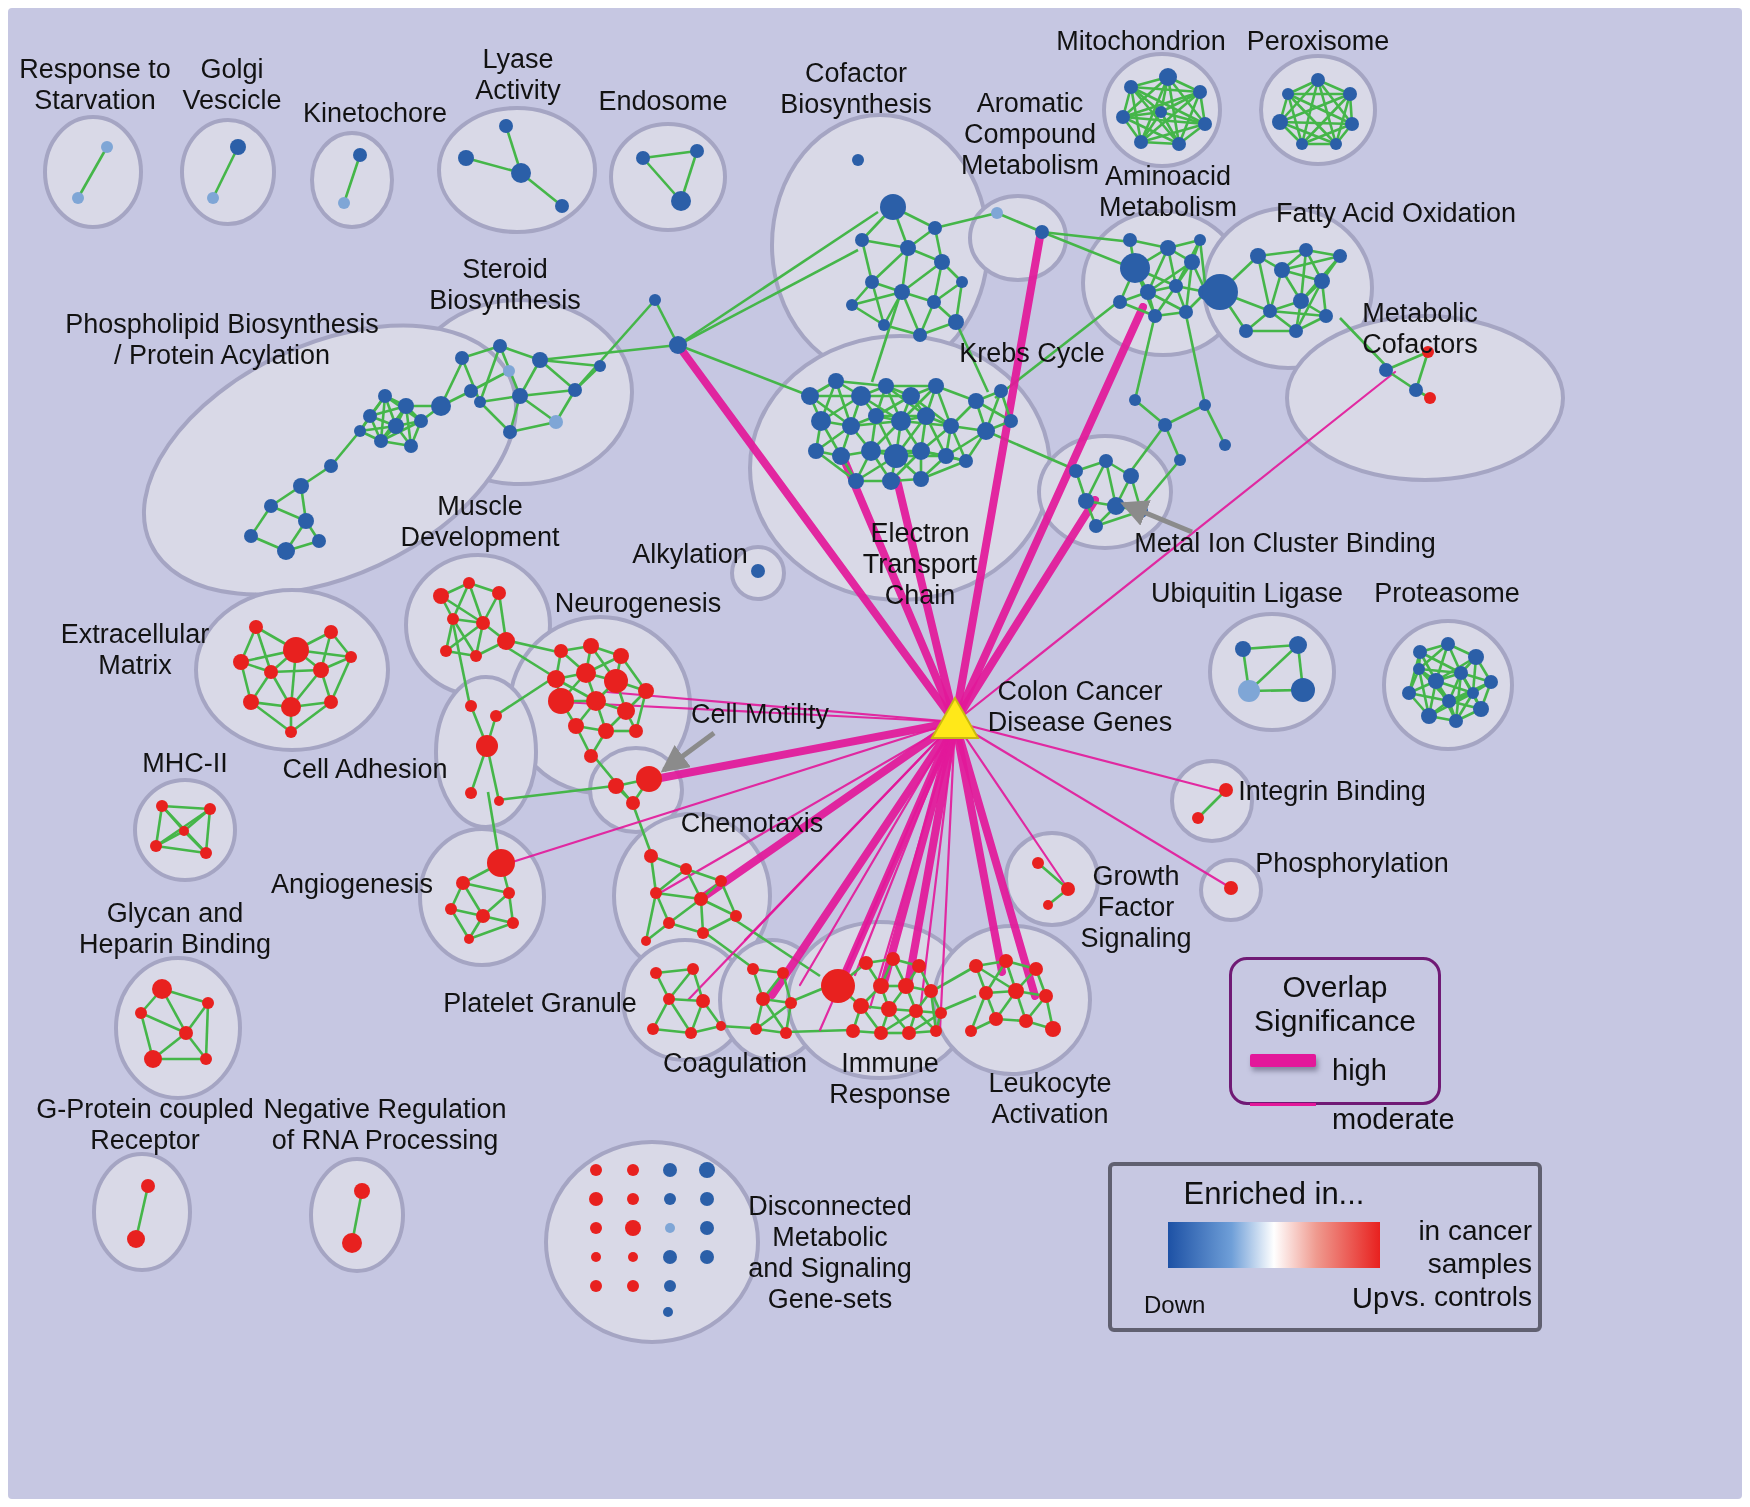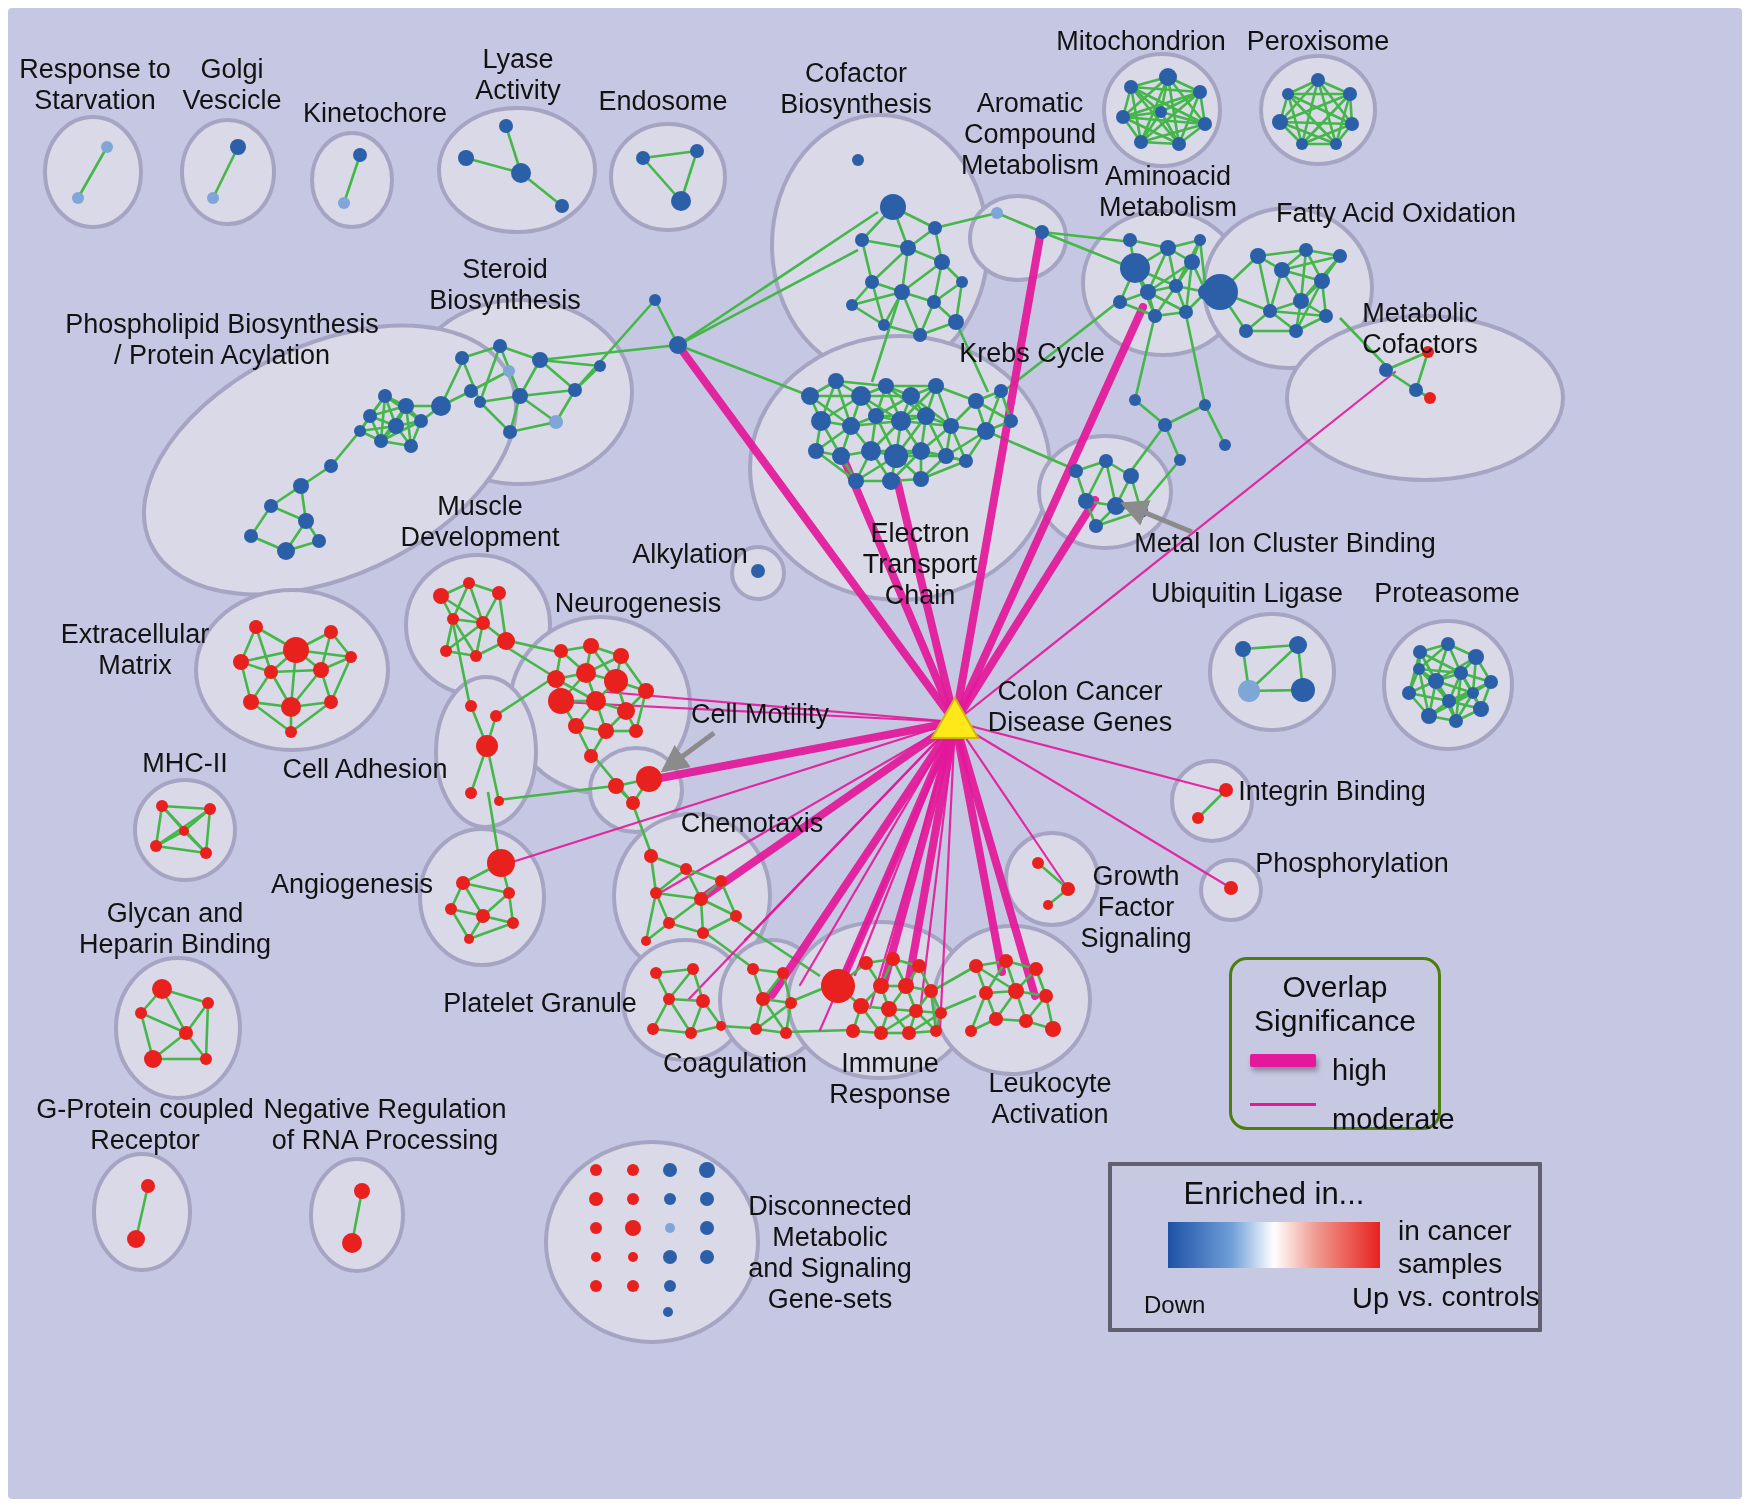--- a/index.html
+++ b/index.html
@@ -1,32 +1,32 @@
 <!DOCTYPE html>
 <html><head>
 <meta charset="utf-8">
 <style>
   *{box-sizing:border-box}
   body{margin:0;background:#ffffff;font-family:"Liberation Sans","DejaVu Sans",sans-serif}
   .stage{position:relative;width:1750px;height:1507px;background:#ffffff;overflow:hidden}
   .stage svg{position:absolute;left:0;top:0}
   text.lbl{font-size:27px;fill:#121212;font-family:"Liberation Sans","DejaVu Sans",sans-serif}
   .legend{position:absolute;background:#c7c8e2;color:#101010}
-  .legend-overlap{left:1229px;top:957px;width:212px;height:173px;border:3px solid #4d7c0f;border-radius:18px;padding-top:10px}
+  .legend-overlap{left:1229px;top:957px;width:212px;height:148px;border:3px solid #701a75;border-radius:18px;padding-top:10px}
   .legend-overlap .t{text-align:center;font-size:30px;line-height:34px;white-space:pre-line}
   .legend .row{display:flex;align-items:flex-start;gap:16px;margin:16px 0 0 18px;font-size:29px}
   .line-high{width:66px;height:13px;background:#e3189a;border-radius:2px;box-shadow:2px 4px 5px rgba(80,80,105,.55);flex:none}
   .line-moderate{width:66px;height:3px;background:#e3189a;flex:none}
-  .legend-enriched{left:1108px;top:1162px;width:434px;height:170px;border:4px solid #606070;border-radius:1px}
+  .legend-enriched{left:1108px;top:1162px;width:434px;height:170px;border:4px solid #606070;border-radius:6px}
   .legend-enriched .t{position:absolute;left:40px;top:10px;width:244px;text-align:center;font-size:31px}
   .grad{position:absolute;left:56px;top:56px;width:212px;height:46px;
         background:linear-gradient(90deg,#1d51a5 0%,#6f9fd8 30%,#ffffff 50%,#ef9a8f 70%,#e8211f 100%)}
   .down{position:absolute;left:32px;top:125px;font-size:24px}
   .up{position:absolute;left:240px;top:116px;font-size:29px}
-  .note{position:absolute;left:286px;top:48px;width:142px;font-size:28px;line-height:33px;text-align:left;white-space:pre-line}
+  .note{position:absolute;left:278px;top:48px;width:142px;font-size:28px;line-height:33px;text-align:right;white-space:pre-line}
 </style>
 </head>
 <body>
 
 <div class="stage">
   <svg id="net" width="1750" height="1507" viewBox="0 0 1750 1507">
       <rect x="8" y="8" width="1734" height="1491" rx="4" fill="#c6c7e2"></rect>
       <defs>
         <marker id="arr" viewBox="0 0 10 10" refX="8.5" refY="5" markerWidth="5.5" markerHeight="5.5" orient="auto">
           <path d="M0,0L10,5L0,10z" fill="#8b8b8b"></path>

